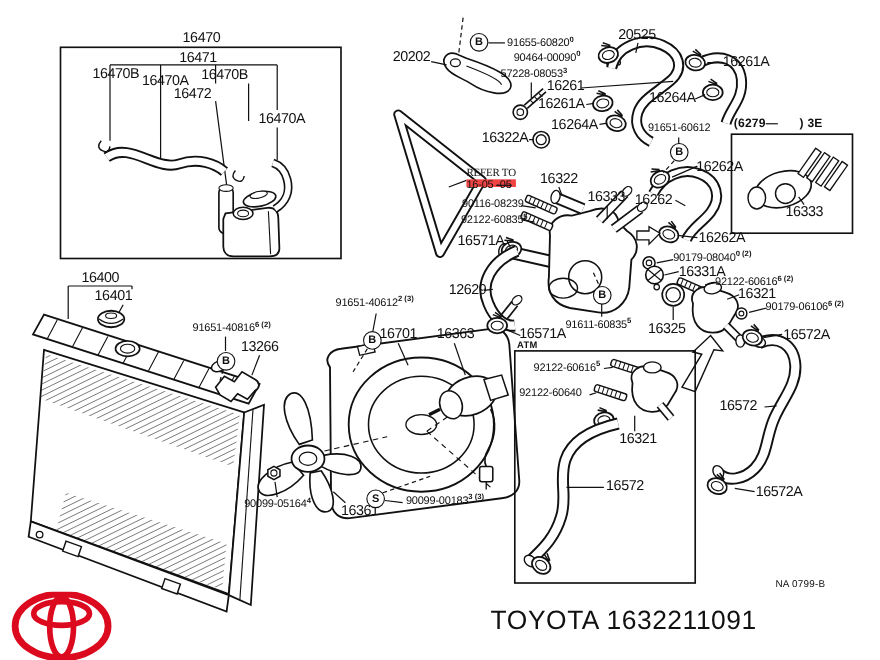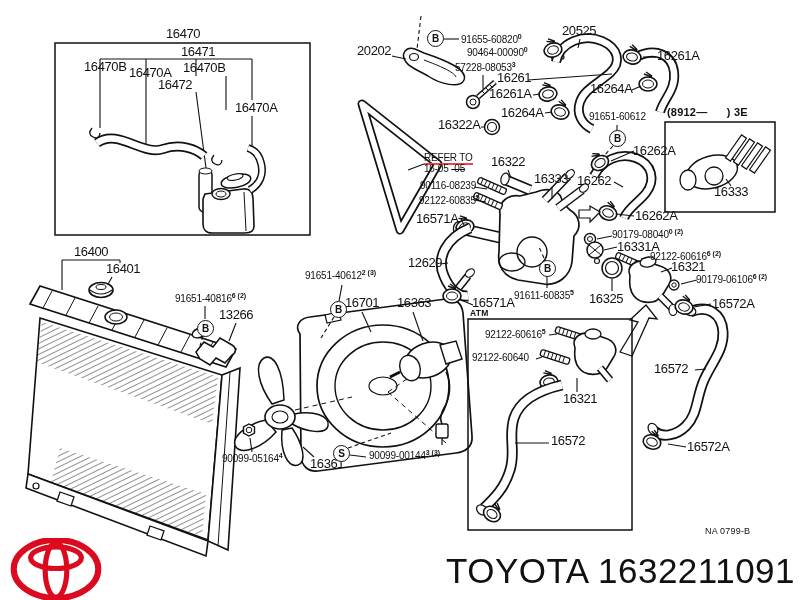--- a/index.html
+++ b/index.html
@@ -7,23 +7,23 @@
         font-family:"Liberation Sans",sans-serif;color:#111;}
   svg.art{position:absolute;left:0;top:0;}
   .lbl{position:absolute;font-size:13px;letter-spacing:-0.4px;line-height:1.05;white-space:pre;color:#111;}
   .lbl-sm{position:absolute;font-size:10px;letter-spacing:-0.2px;line-height:1.1;white-space:pre;color:#111;}
   .sup{font-size:7px;font-weight:bold;vertical-align:4px;letter-spacing:0;}
   .bcode{position:absolute;width:15px;height:15px;border:1.6px solid #111;border-radius:50%;
          font-size:10px;font-weight:bold;display:flex;align-items:center;justify-content:center;background:#fff;}
   .atm{position:absolute;font-size:8.5px;font-weight:bold;letter-spacing:0.3px;}
   .model{position:absolute;font-size:11px;font-weight:bold;letter-spacing:0.2px;white-space:pre;}
   .na{position:absolute;font-size:9px;letter-spacing:0.2px;}
-  .refer .u{border-bottom:2px solid #ef4444;}
+  .refer .u{border-bottom:7px solid #ef4444;font-family:Liberation Serif, serif;}
   .refer .strike{text-decoration:line-through;}
-  .footer-text{position:absolute;left:446px;top:551px;font-size:35px;letter-spacing:0.5px;white-space:pre;}
+  .footer-text{position:absolute;left:446px;top:551px;font-size:24px;letter-spacing:0.5px;white-space:pre;}
   .logo{position:absolute;left:8px;top:538px;}
 </style>
 </head>
 <body>
 
 <div class="page">
 
 <svg class="art" width="800" height="600" viewBox="0 0 800 600">
   <defs>
     <pattern id="hatch" width="5" height="5" patternUnits="userSpaceOnUse" patternTransform="rotate(64)">
@@ -257,55 +257,55 @@
     <path d="M690,312 C708,304 722,314 723,332 C724,350 712,362 704,380 C696,398 698,414 686,426 C676,436 662,438 654,431" fill="none" stroke="#fff" stroke-width="7.5"></path>
     <ellipse cx="690" cy="311" rx="6" ry="4.5" transform="rotate(20 690 311)" fill="#fff" stroke="#111" stroke-width="1.3"></ellipse>
     <ellipse cx="653" cy="429" rx="6" ry="4.5" transform="rotate(60 653 429)" fill="#fff" stroke="#111" stroke-width="1.3"></ellipse>
     <use href="#clampg" transform="translate(684,307) rotate(15)"></use>
     <use href="#clampg" transform="translate(652,442) rotate(20)"></use>
     <path d="M711,304 L694,307 M695,370 L706,369 M686,447 L668,444" stroke="#111" stroke-width="1.1" fill="none"></path>
   </g>
 </svg>
 
 <div class="lbl" style="left:166px;top:27px">16470</div>
-<div class="lbl" style="left:181px;top:45px">16471</div>
+<div class="lbl" style="left:163px;top:45px">16471</div>
 <div class="lbl" style="left:84px;top:60px">16470B</div>
 <div class="lbl" style="left:129px;top:66px">16470A</div>
 <div class="lbl" style="left:183px;top:61px">16470B</div>
 <div class="lbl" style="left:158px;top:78px">16472</div>
 <div class="lbl" style="left:235px;top:101px">16470A</div>
 
 <div class="lbl" style="left:74px;top:245px">16400</div>
-<div class="lbl" style="left:106px;top:262px">16401</div>
+<div class="lbl" style="left:86px;top:262px">16401</div>
 <div class="lbl-sm" style="left:175px;top:292px"><span>91651-40816</span><span class="sup">6 (2)</span></div>
 <div class="lbl" style="left:219px;top:308px">13266</div>
 <div class="lbl-sm" style="left:222px;top:452px"><span>90099-05164</span><span class="sup">4</span></div>
 <div class="lbl" style="left:310px;top:457px">16361</div>
-<div class="lbl-sm" style="left:369px;top:449px"><span>90099-00144</span><span class="sup">3 (3)</span></div>
+<div class="lbl-sm" style="left:369px;top:449px"><span>90099-00183</span><span class="sup">3 (3)</span></div>
 
 <div class="lbl-sm" style="left:305px;top:269px"><span>91651-40612</span><span class="sup">2 (3)</span></div>
 <div class="lbl" style="left:345px;top:296px">16701</div>
 <div class="lbl" style="left:397px;top:296px">16363</div>
 
 <div class="lbl-sm refer" style="left:424px;top:152px"><span class="u">REFER TO</span><br><span>16-05</span> <span class="strike">-05</span></div>
 
 <div class="lbl" style="left:357px;top:44px">20202</div>
 <div class="lbl-sm" style="left:461px;top:33px"><span>91655-60820</span><span class="sup">0</span></div>
 <div class="lbl-sm" style="left:467px;top:46px"><span>90464-00090</span><span class="sup">0</span></div>
 <div class="lbl-sm" style="left:455px;top:61px"><span>57228-08053</span><span class="sup">3</span></div>
 <div class="lbl" style="left:497px;top:71px">16261</div>
 <div class="lbl" style="left:489px;top:87px">16261A</div>
 <div class="lbl" style="left:501px;top:106px">16264A</div>
 <div class="lbl" style="left:562px;top:24px">20525</div>
 <div class="lbl" style="left:657px;top:49px">16261A</div>
 <div class="lbl" style="left:590px;top:82px">16264A</div>
 <div class="lbl-sm" style="left:589px;top:111px">91651-60612</div>
 <div class="lbl" style="left:633px;top:144px">16262A</div>
 <div class="lbl" style="left:577px;top:174px">16262</div>
-<div class="model" style="left:667px;top:106px">(8912—      ) 3E</div>
+<div class="model" style="left:667px;top:106px">(6279—      ) 3E</div>
 <div class="lbl" style="left:714px;top:185px">16333</div>
 
 <div class="lbl" style="left:438px;top:118px">16322A</div>
 <div class="lbl" style="left:491px;top:155px">16322</div>
 <div class="lbl" style="left:534px;top:172px">16333</div>
 <div class="lbl-sm" style="left:420px;top:180px">90116-08239</div>
 <div class="lbl-sm" style="left:419px;top:194px"><span>92122-60835</span><span class="sup">5</span></div>
 <div class="lbl" style="left:416px;top:212px">16571A</div>
 <div class="lbl" style="left:408px;top:256px">12629</div>
 <div class="lbl" style="left:472px;top:296px">16571A</div>

